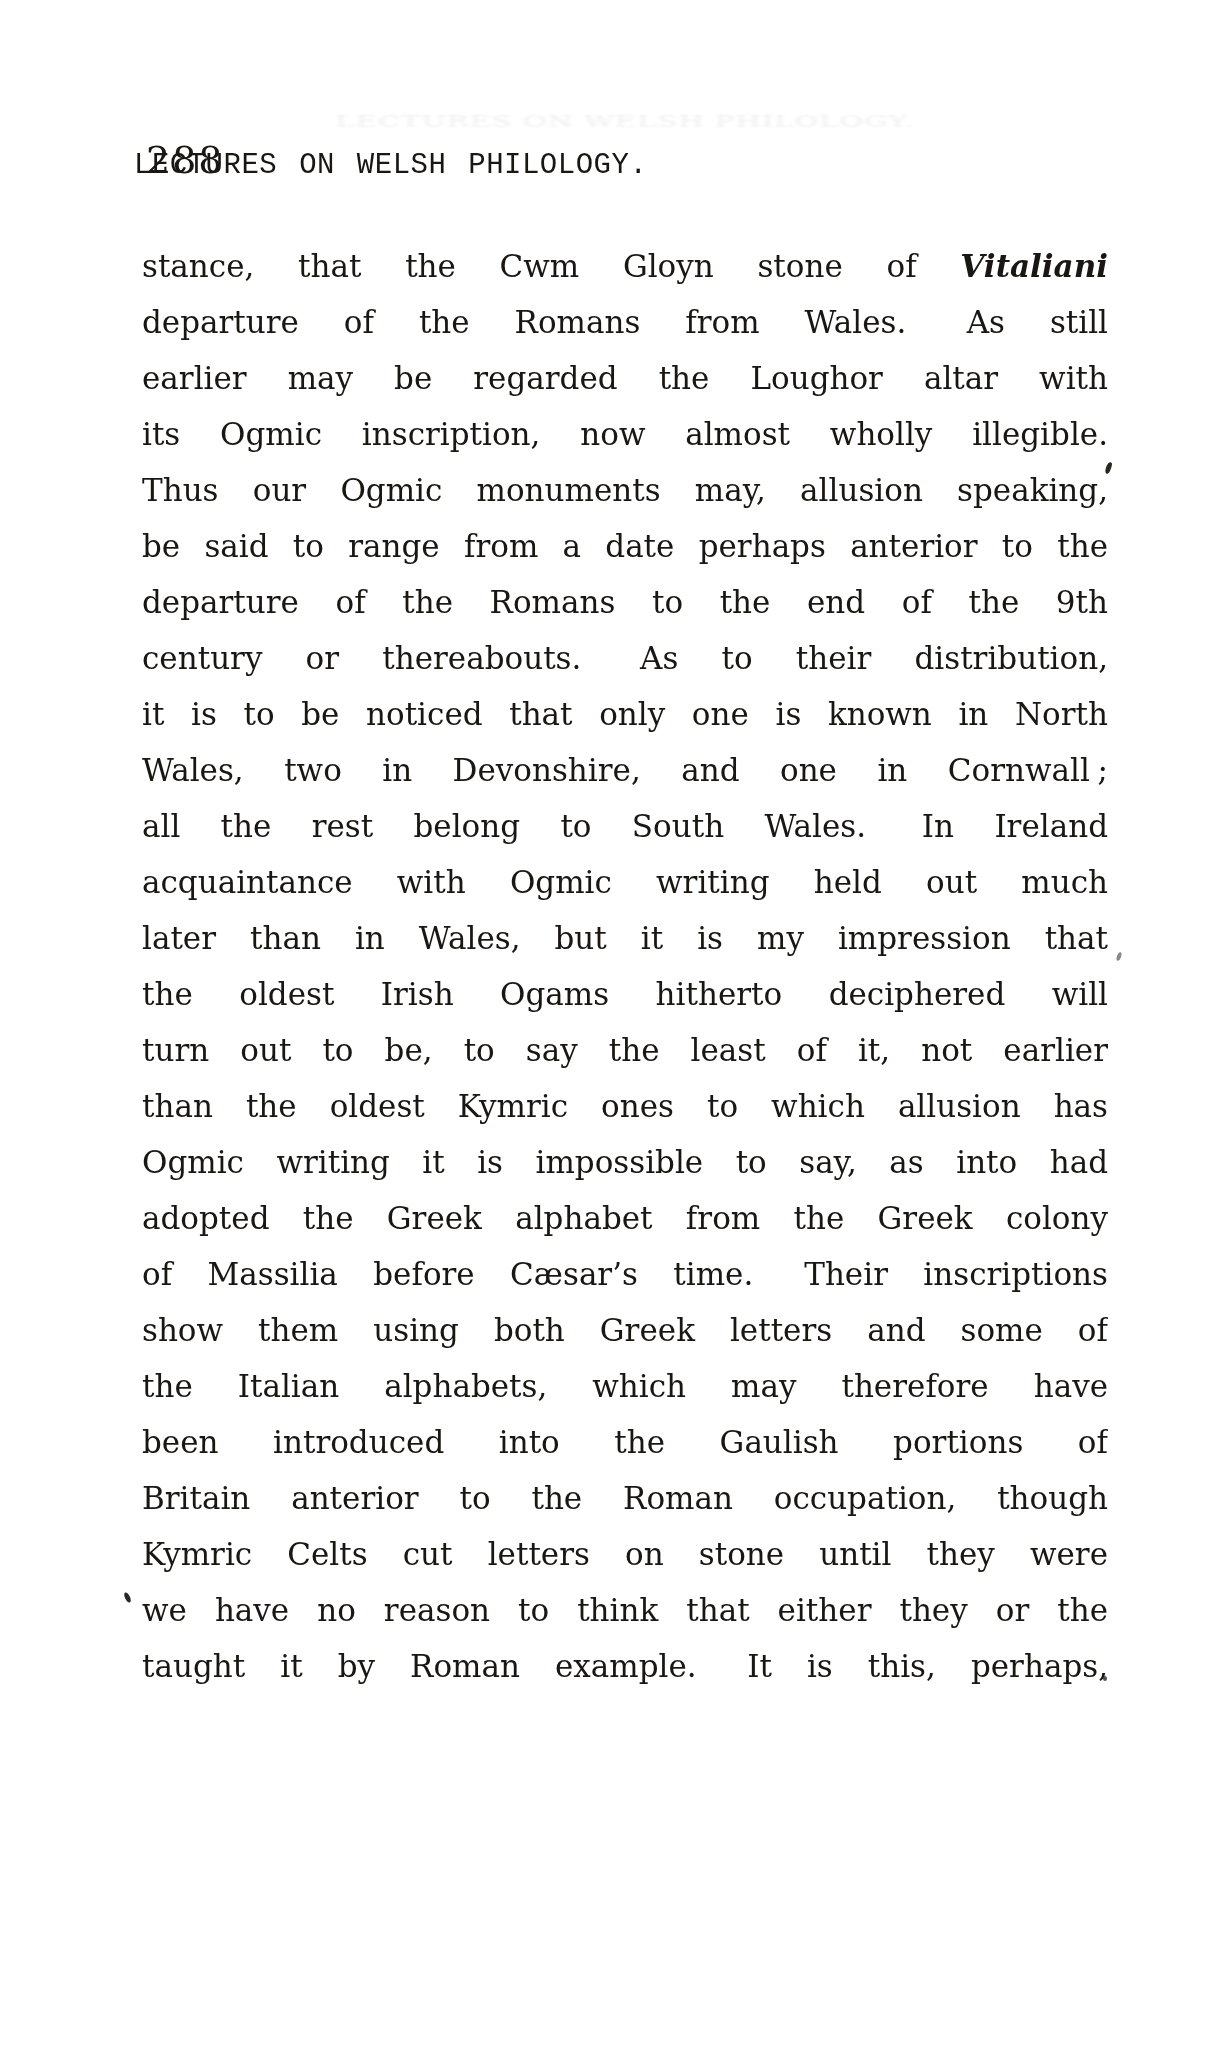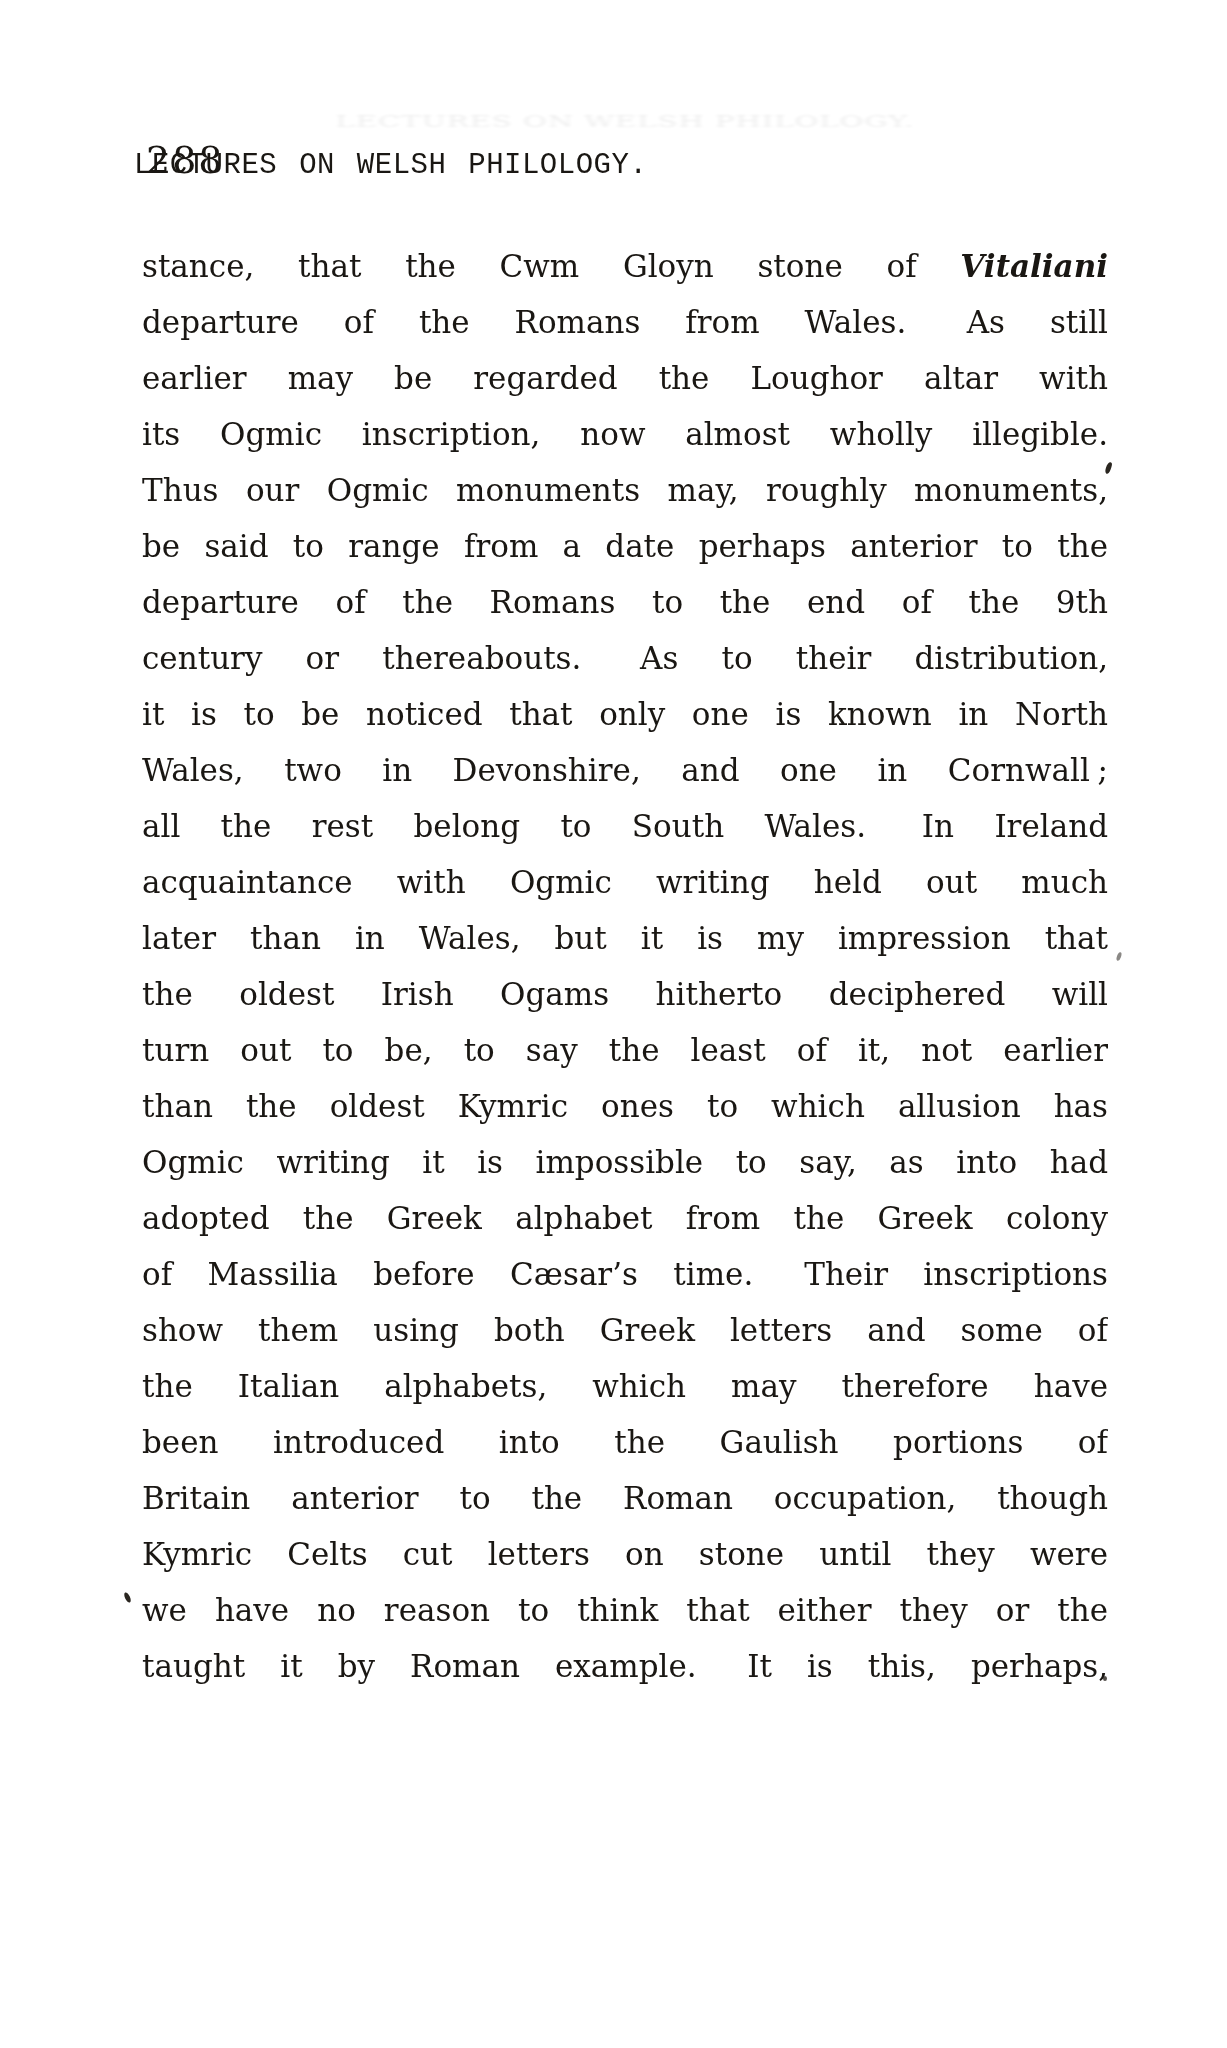--- a/index.html
+++ b/index.html
@@ -102,21 +102,21 @@
 
   <div class="page-number">288</div>
 
   <div class="running-head">LECTURES ON WELSH PHILOLOGY.</div>
 
   <div class="body-text">
       <div class="line"><span>stance, that the Cwm Gloyn stone of </span><span class="it">Vitaliani</span></div>
       <div class="line"><span>departure of the Romans from Wales.  As still</span></div>
       <div class="line"><span>earlier may be regarded the Loughor altar with</span></div>
       <div class="line"><span>its Ogmic inscription, now almost wholly illegible.</span></div>
-      <div class="line"><span>Thus our Ogmic monuments may, roughly monuments,</span></div>
+      <div class="line"><span>Thus our Ogmic monuments may, allusion speaking,</span></div>
       <div class="line"><span>be said to range from a date perhaps anterior to the</span></div>
       <div class="line"><span>departure of the Romans to the end of the 9th</span></div>
       <div class="line"><span>century or thereabouts.  As to their distribution,</span></div>
       <div class="line"><span>it is to be noticed that only one is known in North</span></div>
       <div class="line"><span>Wales, two in Devonshire, and one in Cornwall ;</span></div>
       <div class="line"><span>all the rest belong to South Wales.  In Ireland</span></div>
       <div class="line"><span>acquaintance with Ogmic writing held out much</span></div>
       <div class="line"><span>later than in Wales, but it is my impression that</span></div>
       <div class="line"><span>the oldest Irish Ogams hitherto deciphered will</span></div>
       <div class="line"><span>turn out to be, to say the least of it, not earlier</span></div>

